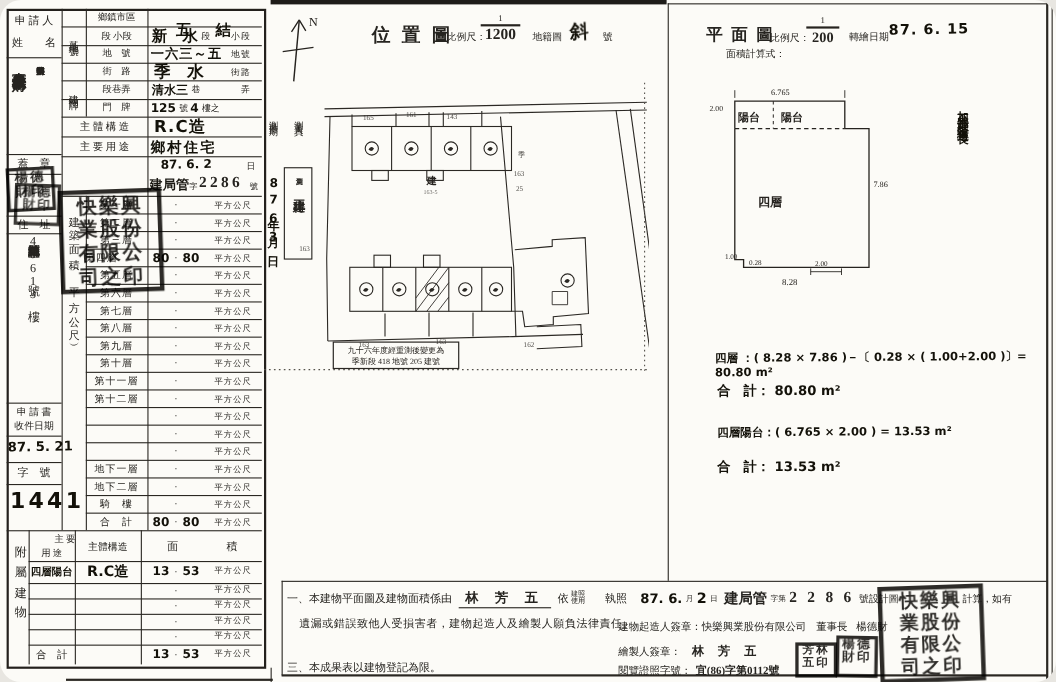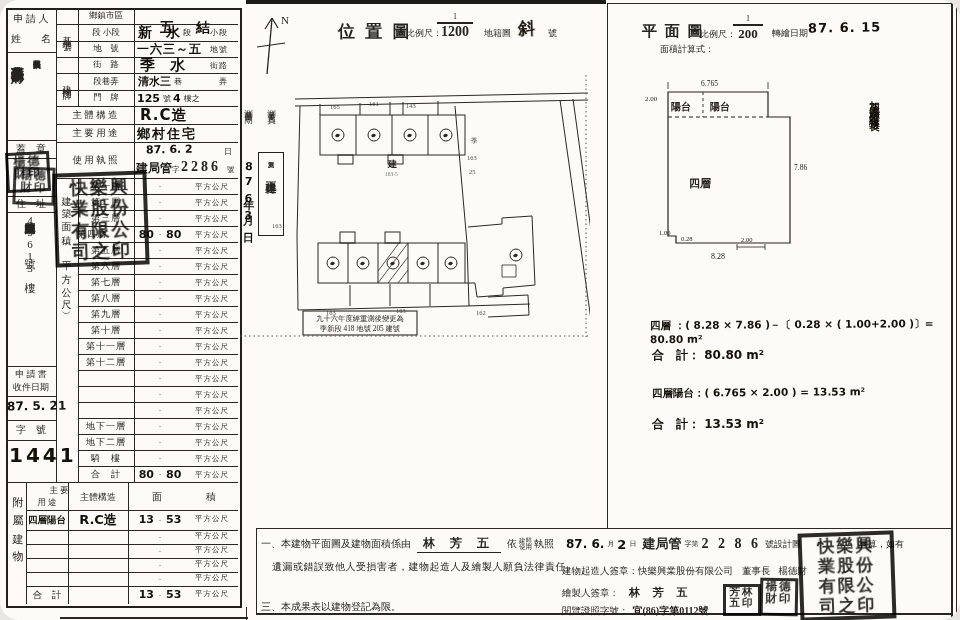--- a/index.html
+++ b/index.html
@@ -113,21 +113,20 @@
     <span class="hand" style="font-size:11px;">125</span>
     <span class="printed mid">號</span>
     <span class="hand" style="font-size:11px;margin-left:2px;">4</span>
     <span class="printed mid">樓之</span>
   </div>
 
   <div class="abs printed ctr" style="left:58px;top:106px;width:74px;height:18px;font-size:9.5px;">主 體 構 造</div>
   <div class="abs hand" style="left:140px;top:106px;font-size:15px;letter-spacing:1px;">R.C造</div>
   <div class="abs printed ctr" style="left:58px;top:124px;width:74px;height:18px;font-size:9.5px;">主 要 用 途</div>
   <div class="abs hand" style="left:137px;top:125px;font-size:13px;letter-spacing:2px;">鄉村住宅</div>
-  <div class="abs printed ctr" style="left:58px;top:142px;width:74px;height:36px;font-size:9.5px;">使 用 執 照</div>
   <div class="abs hand" style="left:146px;top:143px;font-size:11px;transform:rotate(-1deg);">87. 6. 2</div>
   <div class="abs printed" style="left:224px;top:146px;font-size:8px;">日</div>
   <div class="abs hand" style="left:136px;top:160px;font-size:12px;color:#1a1813;font-family:'Liberation Serif',serif;font-weight:900;">建局管</div>
   <div class="abs printed" style="left:172px;top:165px;font-size:7.5px;">字</div>
   <div class="abs printed" style="left:181px;top:159px;font-size:14px;font-weight:700;letter-spacing:3px;">2286</div>
   <div class="abs printed" style="left:227px;top:165px;font-size:7.5px;">號</div>
 
   <div class="abs printed vt" style="left:59px;top:188px;height:270px;font-size:10px;letter-spacing:13px;">建築面積（平方公尺）</div>
   <div id="floor-rows">
       <div class="abs printed ctr" style="left:78px;top:178px;width:56px;height:16px;font-size:9px;letter-spacing:1px;">第一層</div>
@@ -476,21 +475,21 @@
   <div class="hline" style="left:256px;top:613px;width:696px;height:1.5px;"></div>
 
   <div class="abs" style="left:261px;top:535px;width:690px;height:18px;display:flex;align-items:center;white-space:nowrap;">
     <span class="printed" style="font-size:10px;">一、本建物平面圖及建物面積係由</span>
     <span class="printed" style="font-size:12px;font-weight:900;letter-spacing:6px;border-bottom:1px solid #26231f;margin:0 6px;padding:0 6px;">林 芳 五</span>
     <span class="printed" style="font-size:10px;">依</span>
     <span style="display:inline-flex;flex-direction:column;line-height:1;margin:0 2px;">
       <span class="printed" style="font-size:6.5px;">建照</span>
       <span class="printed" style="font-size:6.5px;">使用</span>
     </span>
-    <span class="printed" style="font-size:10px;">執照</span>
+    <span class="printed" style="font-size:10px;margin-left:16px;">執照</span>
     <span class="hand" style="font-size:12px;margin:0 3px 0 12px;">87. 6.</span>
     <span class="printed" style="font-size:7px;">月</span>
     <span class="hand" style="font-size:13px;margin:0 3px;">2</span>
     <span class="printed" style="font-size:7px;margin-right:6px;">日</span>
     <span class="printed" style="font-size:13px;font-weight:900;">建局管</span>
     <span class="printed" style="font-size:7px;margin:0 3px;">字第</span>
     <span class="printed" style="font-size:14px;font-weight:700;letter-spacing:3px;">2 2 8 6</span>
     <span class="printed" style="font-size:9px;margin-left:4px;">號設計圖</span>
     <span style="width:58px;"></span>
     <span class="printed" style="font-size:9px;">計算，如有</span>

